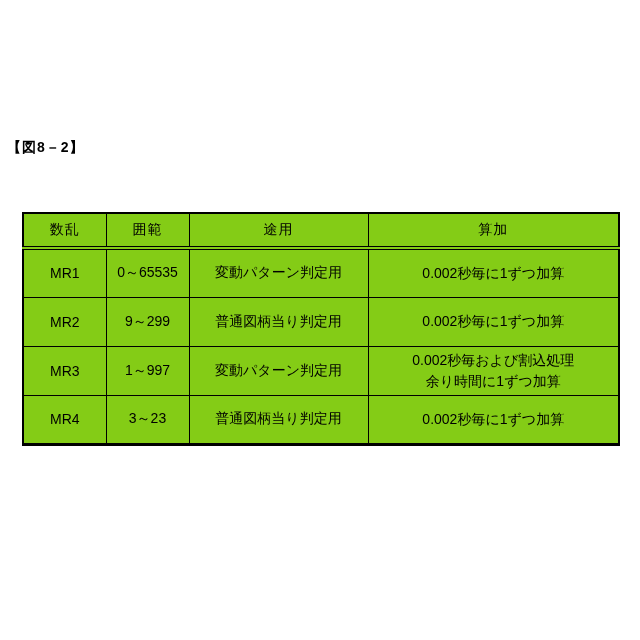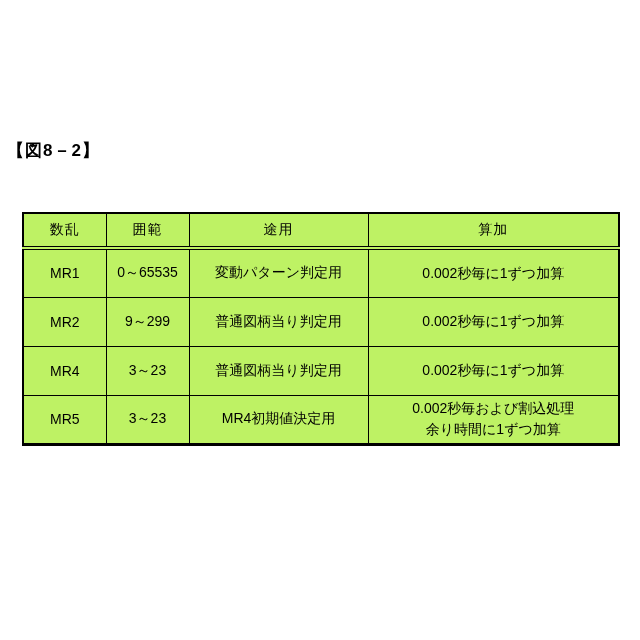--- a/index.html
+++ b/index.html
@@ -12,35 +12,35 @@
     height: 640px;
     position: relative;
     font-family: "Liberation Sans", sans-serif;
     color: #000000;
     overflow: hidden;
   }
   .page-title {
     position: absolute;
     left: 7px;
     top: 139px;
-    font-size: 17px;
+    font-size: 14px;
     font-weight: bold;
     letter-spacing: 1px;
     white-space: nowrap;
   }
   table.rand-table {
     position: absolute;
     left: 22px;
     top: 212px;
     width: 596px;
     border-collapse: collapse;
     table-layout: fixed;
     border: 2px solid #000000;
     border-bottom-width: 3px;
-    background: #bef264;
+    background: #84cc16;
   }
   table.rand-table col.c1 { width: 83px; }
   table.rand-table col.c2 { width: 83px; }
   table.rand-table col.c3 { width: 179px; }
   table.rand-table col.c4 { width: 251px; }
   table.rand-table th,
   table.rand-table td {
     border: 1px solid #000000;
     text-align: center;
     vertical-align: middle;
@@ -97,31 +97,31 @@
     <tr>
       <td>MR2</td>
       <td>9～299</td>
       <td>普通図柄当り判定用</td>
       <td>
         <div class="add-line">0.002秒毎に1ずつ加算</div>
 
       </td>
     </tr>
     <tr>
+      <td>MR3</td>
+      <td>1～997</td>
+      <td>変動パターン判定用</td>
+      <td>
+        <div class="add-line">0.002秒毎および割込処理</div>
+        <div class="add-line">余り時間に1ずつ加算</div>
+      </td>
+    </tr>
+    <tr>
       <td>MR4</td>
       <td>3～23</td>
       <td>普通図柄当り判定用</td>
       <td>
         <div class="add-line">0.002秒毎に1ずつ加算</div>
 
       </td>
     </tr>
-    <tr>
-      <td>MR5</td>
-      <td>3～23</td>
-      <td>MR4初期値決定用</td>
-      <td>
-        <div class="add-line">0.002秒毎および割込処理</div>
-        <div class="add-line">余り時間に1ずつ加算</div>
-      </td>
-    </tr>
   </tbody>
 </table>
 
 </body></html>

